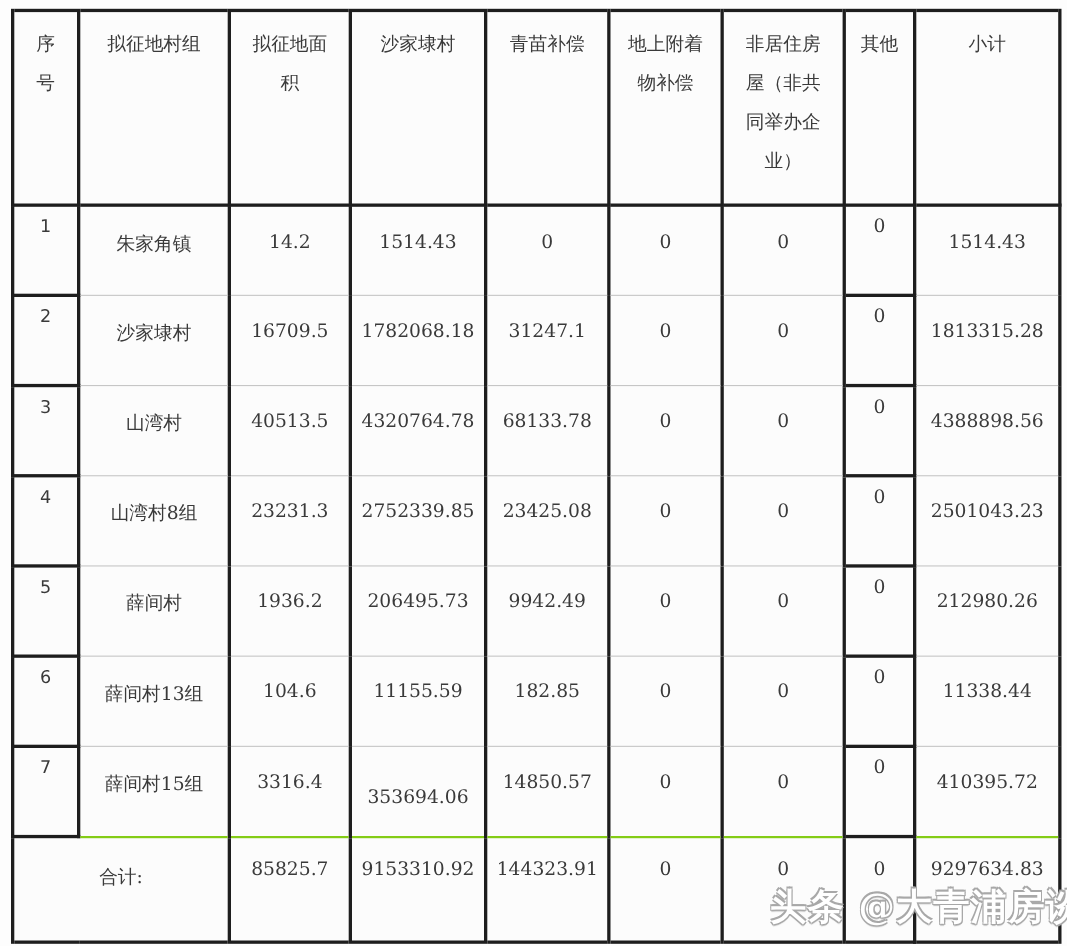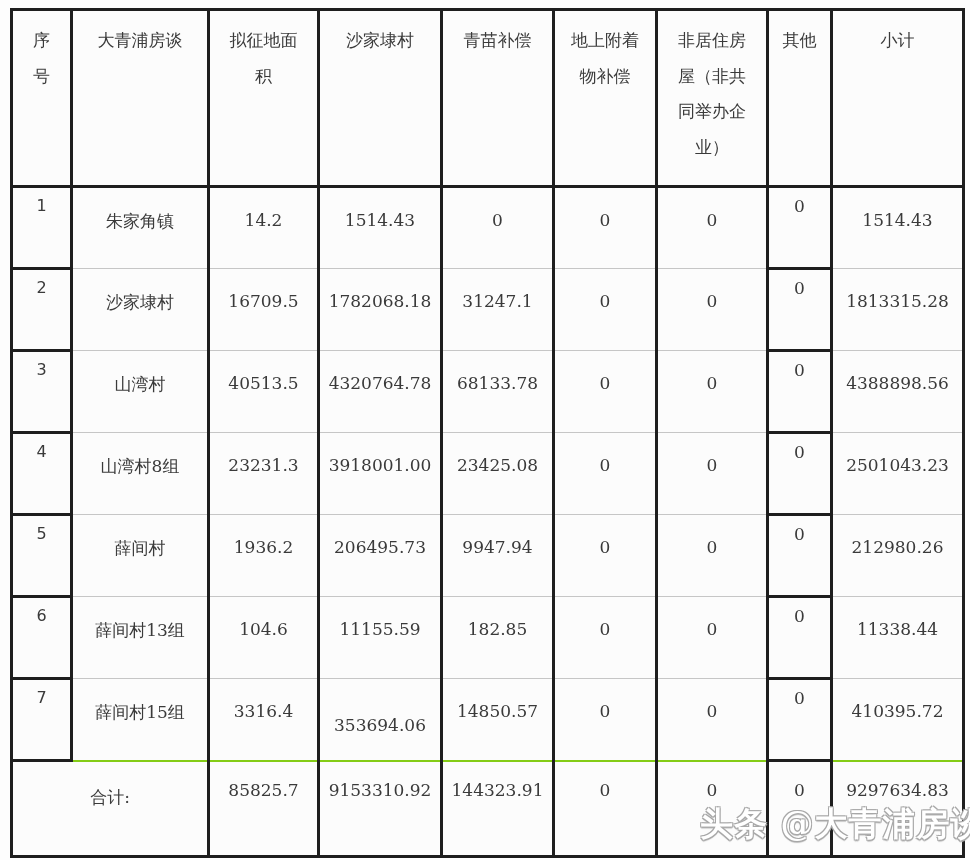--- a/index.html
+++ b/index.html
@@ -102,21 +102,21 @@
       <col style="width:123px">
         <col style="width:112px">
         <col style="width:103px">
       <col style="width:111px">
         <col style="width:64px">
         <col style="width:132px">
     </colgroup>
     <thead>
       <tr>
         <th><span class="w1">序号</span></th>
-        <th><span>大青浦房谈</span></th>
+        <th><span>拟征地村组</span></th>
         <th><span class="w4">拟征地面积</span></th>
         <th><span class="w4">沙家埭村</span></th>
         <th><span>青苗补偿</span></th>
         <th><span class="w4">地上附着物补偿</span></th>
         <th><span class="w4">非居住房屋（非共同举办企业）</span></th>
         <th><span>其他</span></th>
         <th><span>小计</span></th>
       </tr>
     </thead>
     <tbody>
@@ -150,33 +150,33 @@
         <td>68133.78</td>
         <td>0</td>
         <td>0</td>
         <td class="other">0</td>
         <td>4388898.56</td>
       </tr>
       <tr>
         <td class="seq">4</td>
         <td>山湾村8组</td>
         <td>23231.3</td>
-        <td>3918001.00</td>
+        <td>2752339.85</td>
         <td>23425.08</td>
         <td>0</td>
         <td>0</td>
         <td class="other">0</td>
         <td>2501043.23</td>
       </tr>
       <tr>
         <td class="seq">5</td>
         <td>薛间村</td>
         <td>1936.2</td>
         <td>206495.73</td>
-        <td>9947.94</td>
+        <td>9942.49</td>
         <td>0</td>
         <td>0</td>
         <td class="other">0</td>
         <td>212980.26</td>
       </tr>
       <tr>
         <td class="seq">6</td>
         <td>薛间村13组</td>
         <td>104.6</td>
         <td>11155.59</td>

